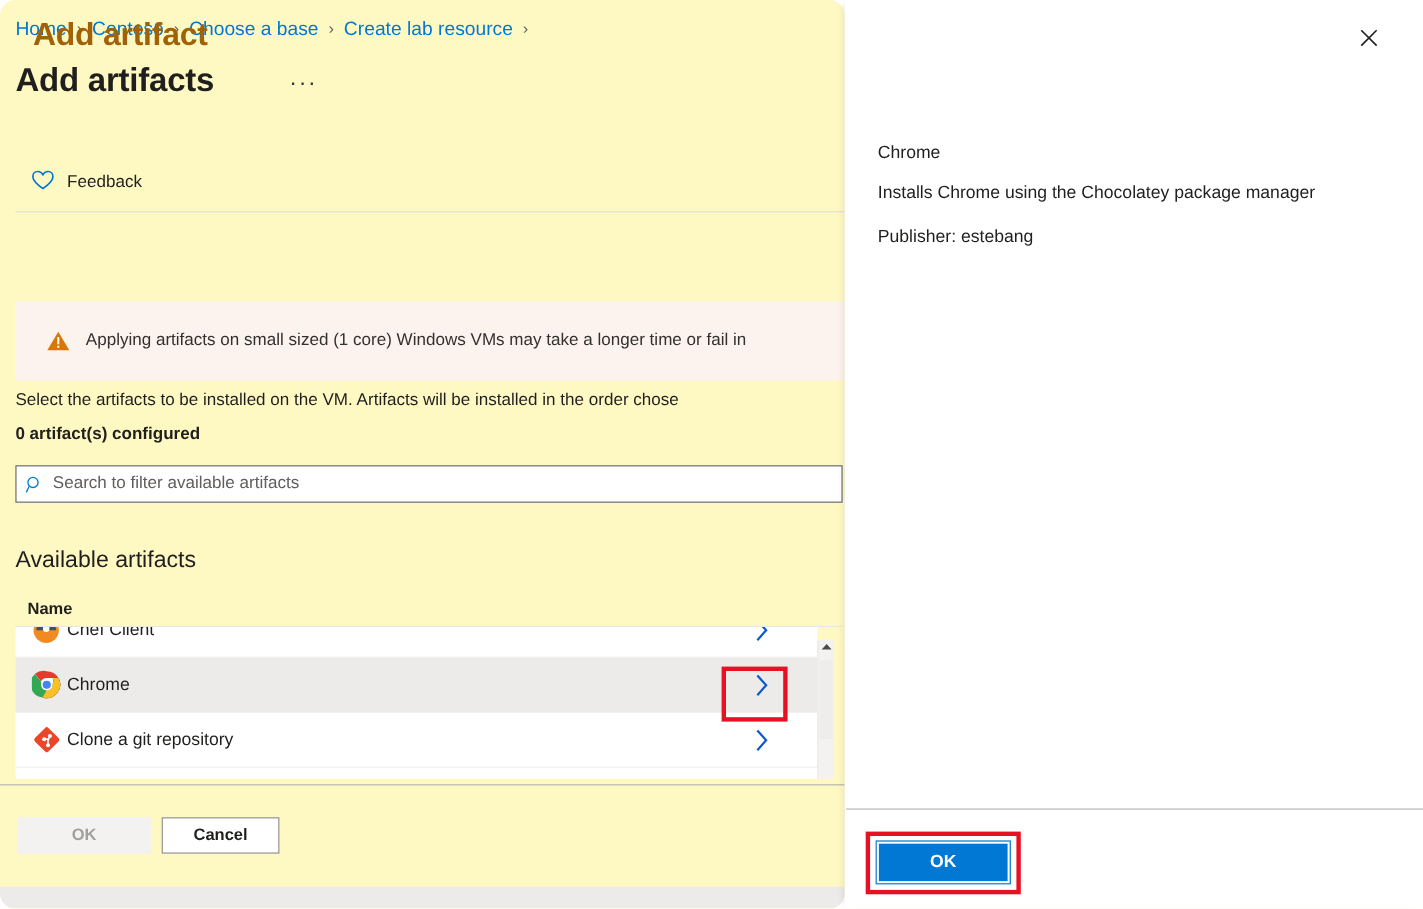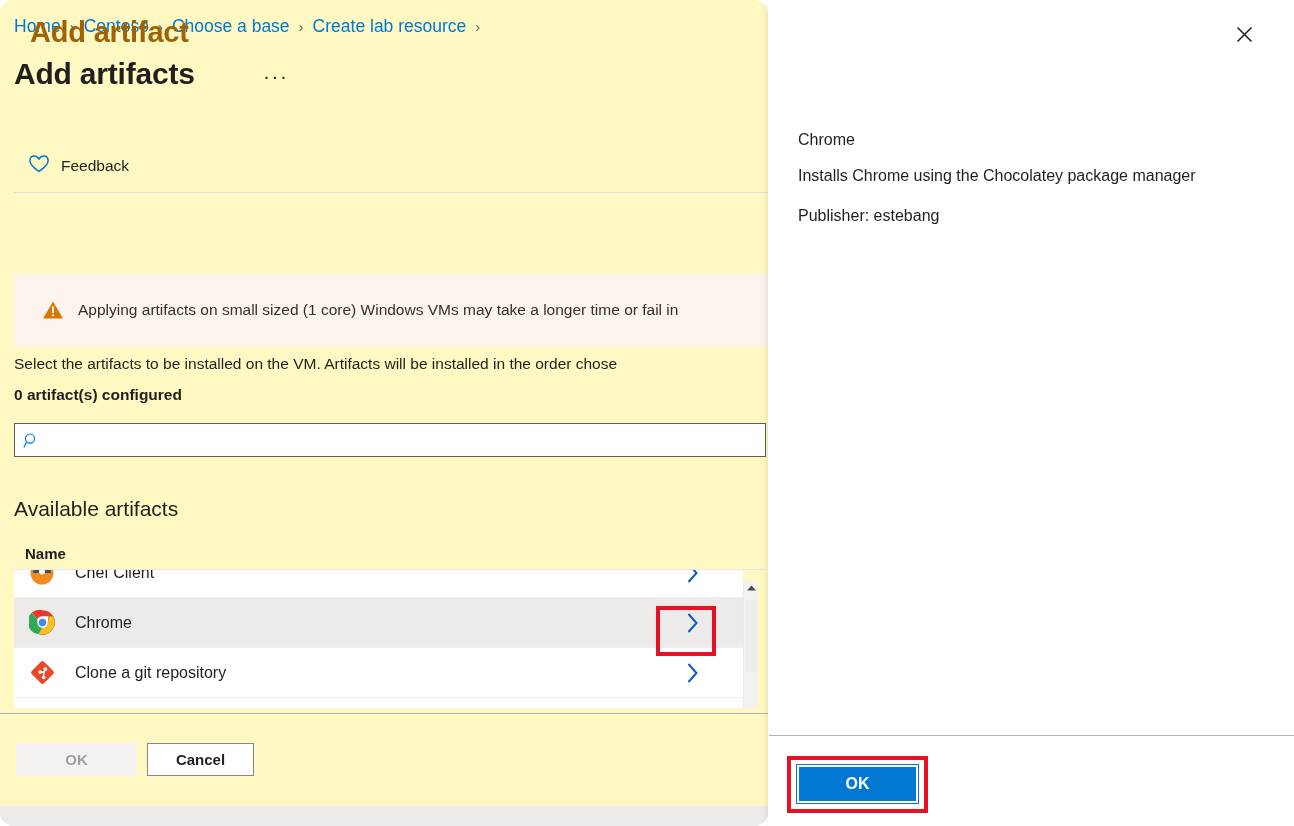--- a/index.html
+++ b/index.html
@@ -211,21 +211,21 @@
   .row-icon {
     width: 28px;
     height: 28px;
     margin-left: 14px;
     flex: 0 0 auto;
     display: flex;
     align-items: center;
     justify-content: center;
   }
   .row-name {
-    margin-left: 19px;
+    margin-left: 5px;
     font-size: 16px;
     color: #201f1e;
   }
   .row-chevron {
     position: absolute;
     right: 32px;
     top: 0;
     height: 50px;
     width: 36px;
     display: flex;
@@ -428,20 +428,21 @@
   <div id="select-desc">Select the artifacts to be installed on the VM. Artifacts will be installed in the order chose</div>
   <div id="configured-count">0 artifact(s) configured</div>
 
   <div id="search-wrap">
     <span id="search-icon-box">
       <svg width="17" height="17" viewBox="0 0 17 17" fill="none" xmlns="http://www.w3.org/2000/svg">
         <circle cx="7" cy="6.6" r="4.6" stroke="#0078d4" stroke-width="1.2"></circle>
         <line x1="3.4" y1="10.2" x2="0.9" y2="15.6" stroke="#0078d4" stroke-width="1.2"></line>
       </svg>
     </span>
+    <input id="search-input" type="text" placeholder="Search to filter available artifacts" style="">
   </div>
 
   <div id="available-label">Available artifacts</div>
   <div id="col-header-name">Name</div>
 
   <div id="artifact-list">
     <div id="artifact-scroll">
 
       <div class="artifact-row">
         <span class="row-icon">

